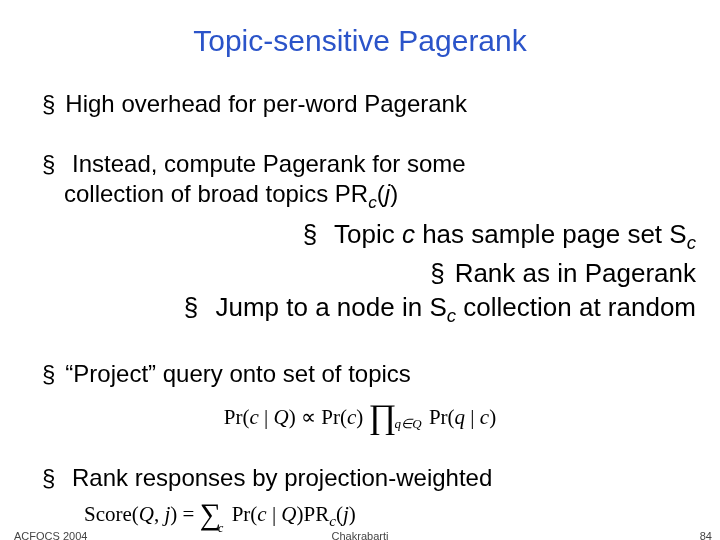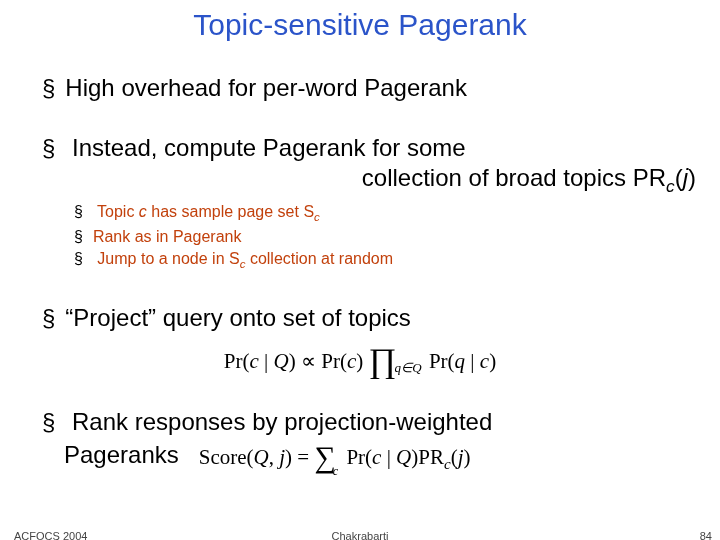--- a/index.html
+++ b/index.html
@@ -1,25 +1,25 @@
 <!DOCTYPE html>
 <html><head>
 <meta charset="utf-8">
 <style>
   * { margin: 0; padding: 0; box-sizing: border-box; }
   html, body { width: 720px; height: 540px; background: #fff; font-family: Arial, Helvetica, sans-serif; }
-  .slide { position: relative; width: 720px; height: 540px; padding: 8px 24px 0 24px; }
+  .slide { position: relative; width: 720px; height: 540px; padding: 24px 24px 0 24px; }
   .title { color: #2b54c9; font-size: 30px; text-align: center; margin-bottom: 10px; font-weight: normal; }
   ul.level1 { list-style: none; padding-left: 18px; }
   ul.level1 > li { font-size: 24px; color: #000; margin-bottom: 4px; line-height: 1.22; margin-top: 31px; }
   ul.level1 > li::before { content: "§"; color: #000; margin-right: 10px; display: inline-block; }
   ul.level2 { list-style: none; padding-left: 32px; margin-top: 6px; margin-bottom: 6px; }
-  ul.level2 > li { font-size: 16px; color: #c2410c; margin-bottom: 2px; line-height: 1.25; }
+  ul.level2 > li { font-size: 26px; color: #000000; margin-bottom: 2px; line-height: 1.25; text-align: right; }
   ul.level2 > li::before { content: "§"; color: #000; margin-right: 10px; display: inline-block; }
-  .indented { padding-left: 22px; text-align: right; }
+  .indented { padding-left: 22px; }
   .sub { font-size: 0.72em; vertical-align: sub; font-style: italic; }
   .ital { font-style: italic; }
   .formula-row { text-align: center; margin: 6px 0; font-family: 'Times New Roman', serif; font-size: 21px; }
   .footer { position: absolute; bottom: 10px; left: 0; width: 720px; font-size: 11px; color: #444; }
   .footer-left { position: absolute; left: 14px; }
   .footer-center { position: absolute; width: 100%; text-align: center; }
   .footer-right { position: absolute; right: 8px; }
   .math { font-family: 'Times New Roman', serif; }
 </style>
 </head>
@@ -53,21 +53,20 @@
   <div class="formula-row math">
     <span style="font-size:21px;">Pr(<span class="ital">c</span> | <span class="ital">Q</span>) ∝ Pr(<span class="ital">c</span>)</span>
     <span style="font-size:34px; position:relative; top:4px;">∏</span><span style="font-size:13px; font-style:italic; position:relative; top:4px; left:-2px;margin-top:44px;">q∈Q</span>
     <span style="font-size:21px;">Pr(<span class="ital">q</span> | <span class="ital">c</span>)</span>
   </div>
 
   <ul class="level1">
     <li>
       <span>Rank responses by projection-weighted</span>
       <div class="indented" style="display:flex; align-items:center;">
-        <span>Pageranks</span>
         <span class="math" style="font-size:21px; margin-left:20px;">
           Score(<span class="ital">Q</span>, <span class="ital">j</span>) =
           <span style="font-size:30px; position:relative; top:3px;">∑</span><span style="font-size:12px; font-style:italic; position:relative; top:11px; left:-3px;">c</span>
           Pr(<span class="ital">c</span> | <span class="ital">Q</span>)PR<span class="sub">c</span>(<span class="ital">j</span>)
         </span>
       </div>
     </li>
   </ul>
 
   <div class="footer">

